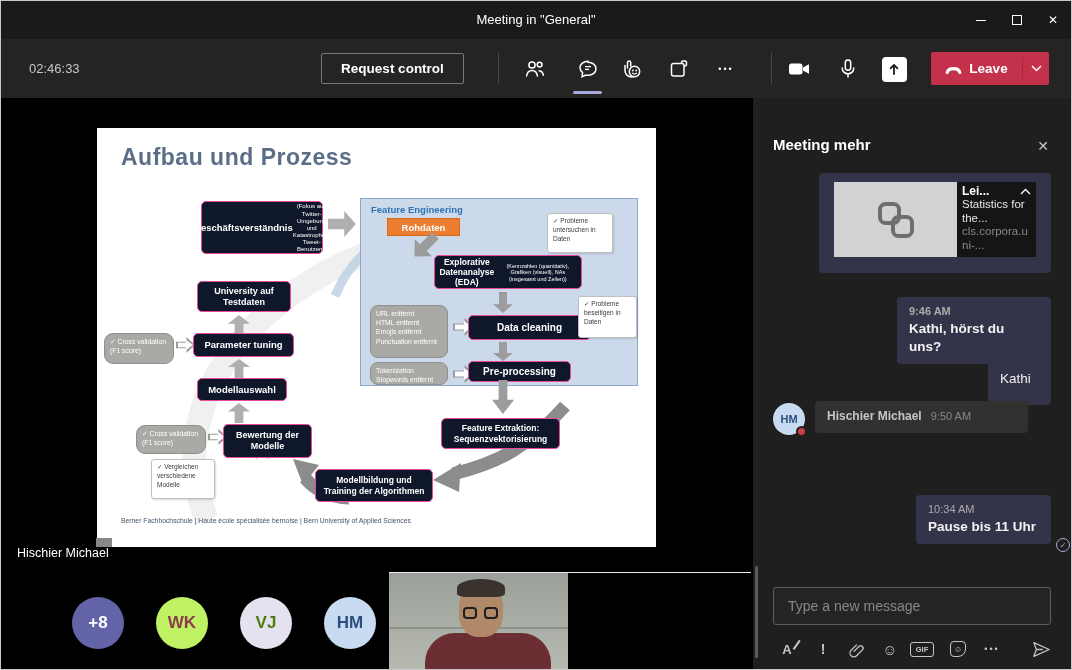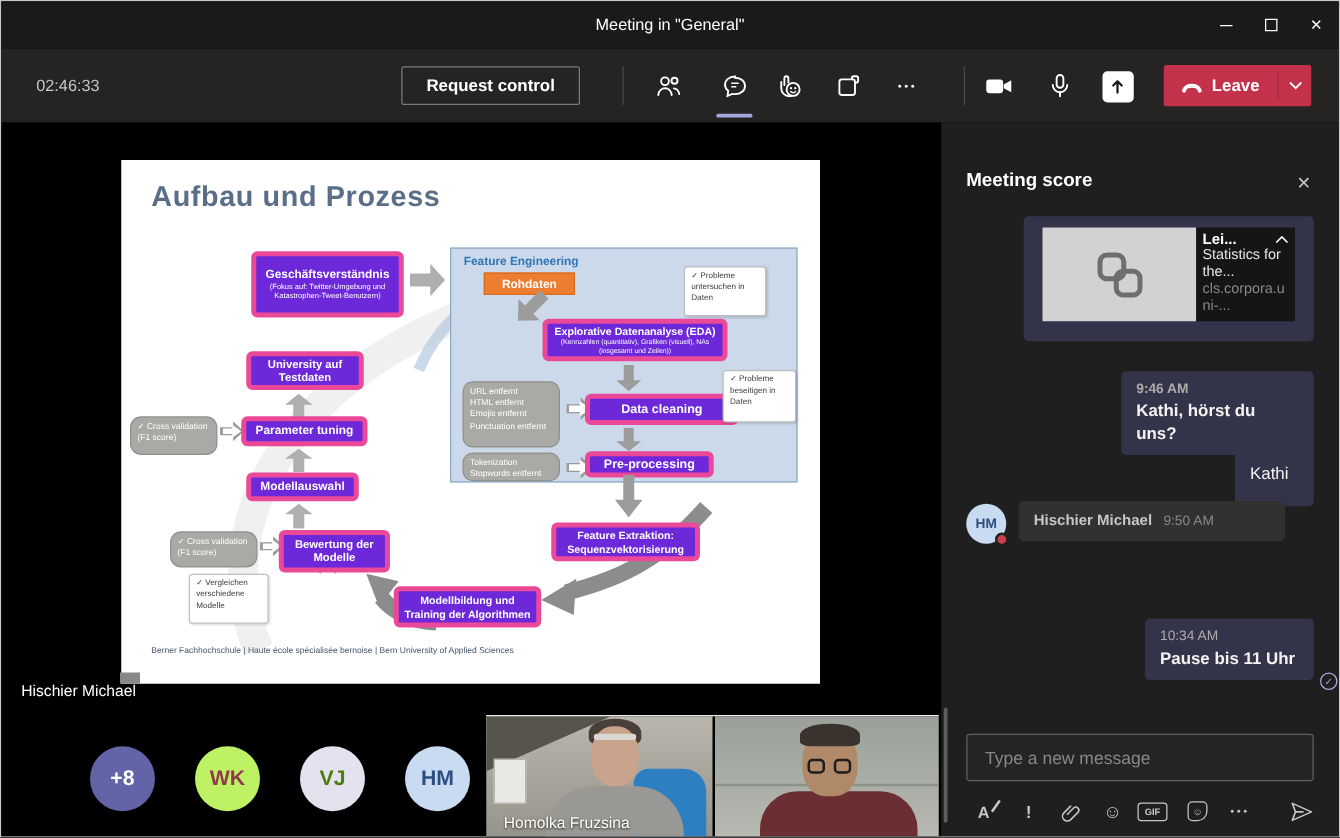--- a/index.html
+++ b/index.html
@@ -30,21 +30,21 @@
 
   
   .stage { position:absolute; top:97px; left:0; width:752px; height:573px; background:#000; }
   .presenter-label { position:absolute; left:16px; top:448px; color:#fff; font-size:12.5px; }
   .scroll-handle { position:absolute; left:95px; top:440px; width:16px; height:9px; background:#8a8886; }
 
   
   .slide { position:absolute; left:96px; top:30px; width:559px; height:419px; background:#fff; overflow:hidden; }
   .slide-title { position:absolute; left:24px; top:16px; font-size:23px; font-weight:bold; color:#5a6e88; letter-spacing:0.5px; }
   .pre { white-space:pre-line; }
-  .bluebox { position:absolute; background:#6d28d9; border:4px solid #ec4899; border-radius:5px; color:#fff; display:flex; flex-direction:column; align-items:center; justify-content:center; text-align:center; line-height:1.2; }
+  .bluebox { position:absolute; background:#0f172a; border:1px solid #ec4899; border-radius:5px; color:#fff; display:flex; flex-direction:row; align-items:center; justify-content:center; text-align:center; line-height:1.2; }
   .graybox { position:absolute; background:#a9a9a5; border:1px solid #8f8f8b; border-radius:8px; color:#fff; font-size:6.8px; padding:3px 5px; line-height:1.35; }
   .note { position:absolute; background:#fff; border:1px solid #bfbfbf; border-radius:3px; color:#3b3b3b; font-size:6.5px; padding:3px 5px; line-height:1.35; box-shadow:1px 1px 2px rgba(0,0,0,.15); }
   .fe-panel { position:absolute; left:263px; top:70px; width:278px; height:188px; background:#cbd9ea; border:1px solid #8fa8c8; }
   .fe-title { position:absolute; left:10px; top:5px; font-size:9.5px; font-weight:bold; color:#2e74b5; }
   .orange { position:absolute; left:26px; top:19px; width:73px; height:18px; background:#ed7d31; border:1px solid #d86a18; color:#fff; font-size:9.5px; font-weight:bold; display:flex; align-items:center; justify-content:center; }
   .slide-footer { position:absolute; left:24px; top:389px; font-size:6.8px; color:#44546a; }
   .barrow { position:absolute; background:#afafaf; clip-path:polygon(50% 0,100% 42%,70% 42%,70% 100%,30% 100%,30% 42%,0 42%); }
   .rot90 { transform:rotate(90deg); } .rot180 { transform:rotate(180deg); } .rot225 { transform:rotate(225deg); }
   .warrow { position:absolute; }
   .warrow::before { content:""; position:absolute; inset:0; background:#9b9b9b; clip-path:polygon(0 30%,55% 30%,55% 0,100% 50%,55% 100%,55% 70%,0 70%); }
@@ -310,45 +310,35 @@
 
     <div class="presenter-label">Hischier Michael</div>
     <div class="scroll-handle"></div>
 
     <div class="avatar av0">+8</div>
     <div class="avatar av1">WK</div>
     <div class="avatar av2">VJ</div>
     <div class="avatar av3">HM</div>
 
     <div class="videos">
-      <div class="video left">
-        <div class="v-ceiling"></div>
-        <div class="v-board"></div>
-        <div class="v-chair"></div>
-        <div class="v-torso"></div>
-        <div class="v-hair"></div>
-        <div class="v-head"></div>
-        <div class="v-band"></div>
-        <div class="v-name">Homolka Fruzsina</div>
-      </div>
       <div class="video right">
         <div class="w-line"></div>
         <div class="w-paper"></div>
         <div class="w-pin"></div>
         <div class="m-torso"></div>
         <div class="m-head"></div>
         <div class="m-hair"></div>
         <div class="m-glass g1"></div>
         <div class="m-glass g2"></div>
       </div>
     </div>
   </div>
 
   <div class="chatpanel">
-    <div class="chat-header">Meeting score</div>
+    <div class="chat-header">Meeting mehr</div>
     <div class="chat-close"><span>✕</span></div>
     <div class="chat-scrollbar"></div>
 
     <div class="bubble own b1">
       <div class="link-card">
         <div class="lc-left">
           <svg width="46" height="46" viewBox="0 0 46 46">
             <rect x="7" y="7" width="19" height="19" rx="5.5" fill="none" stroke="#6e6e6e" stroke-width="4"></rect>
             <rect x="20" y="20" width="19" height="19" rx="5.5" fill="none" stroke="#6e6e6e" stroke-width="4"></rect>
           </svg>

